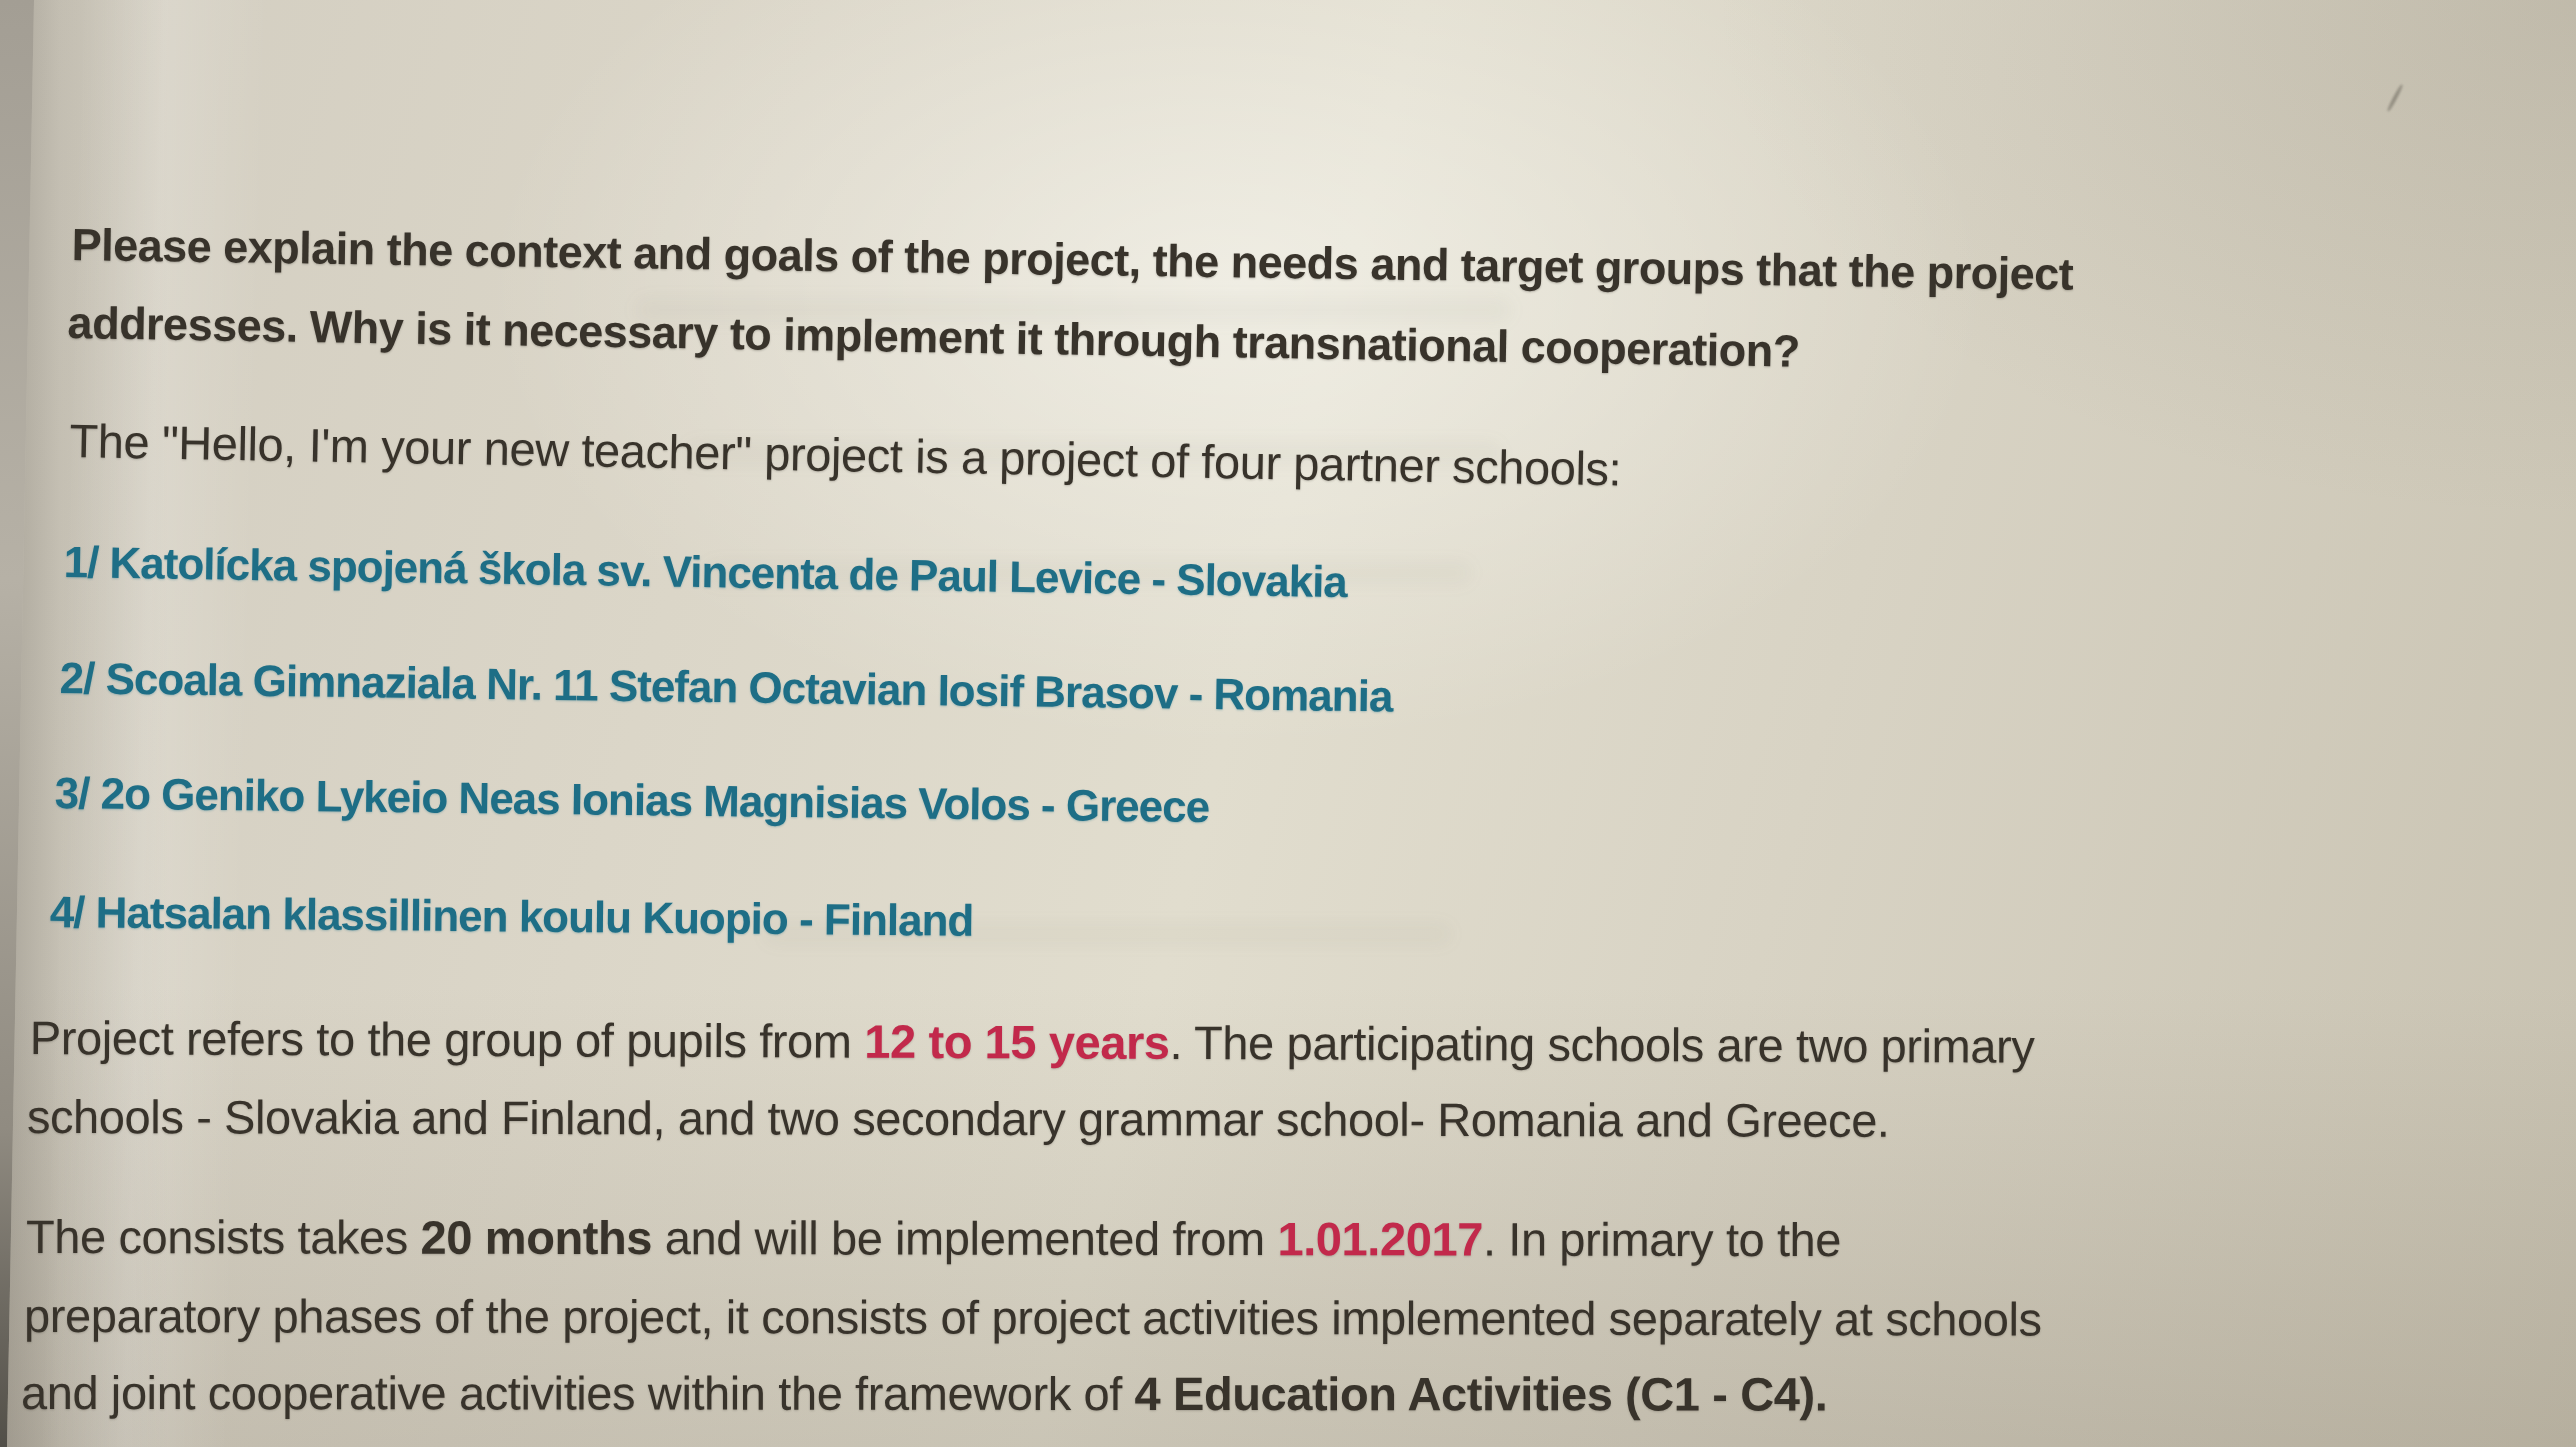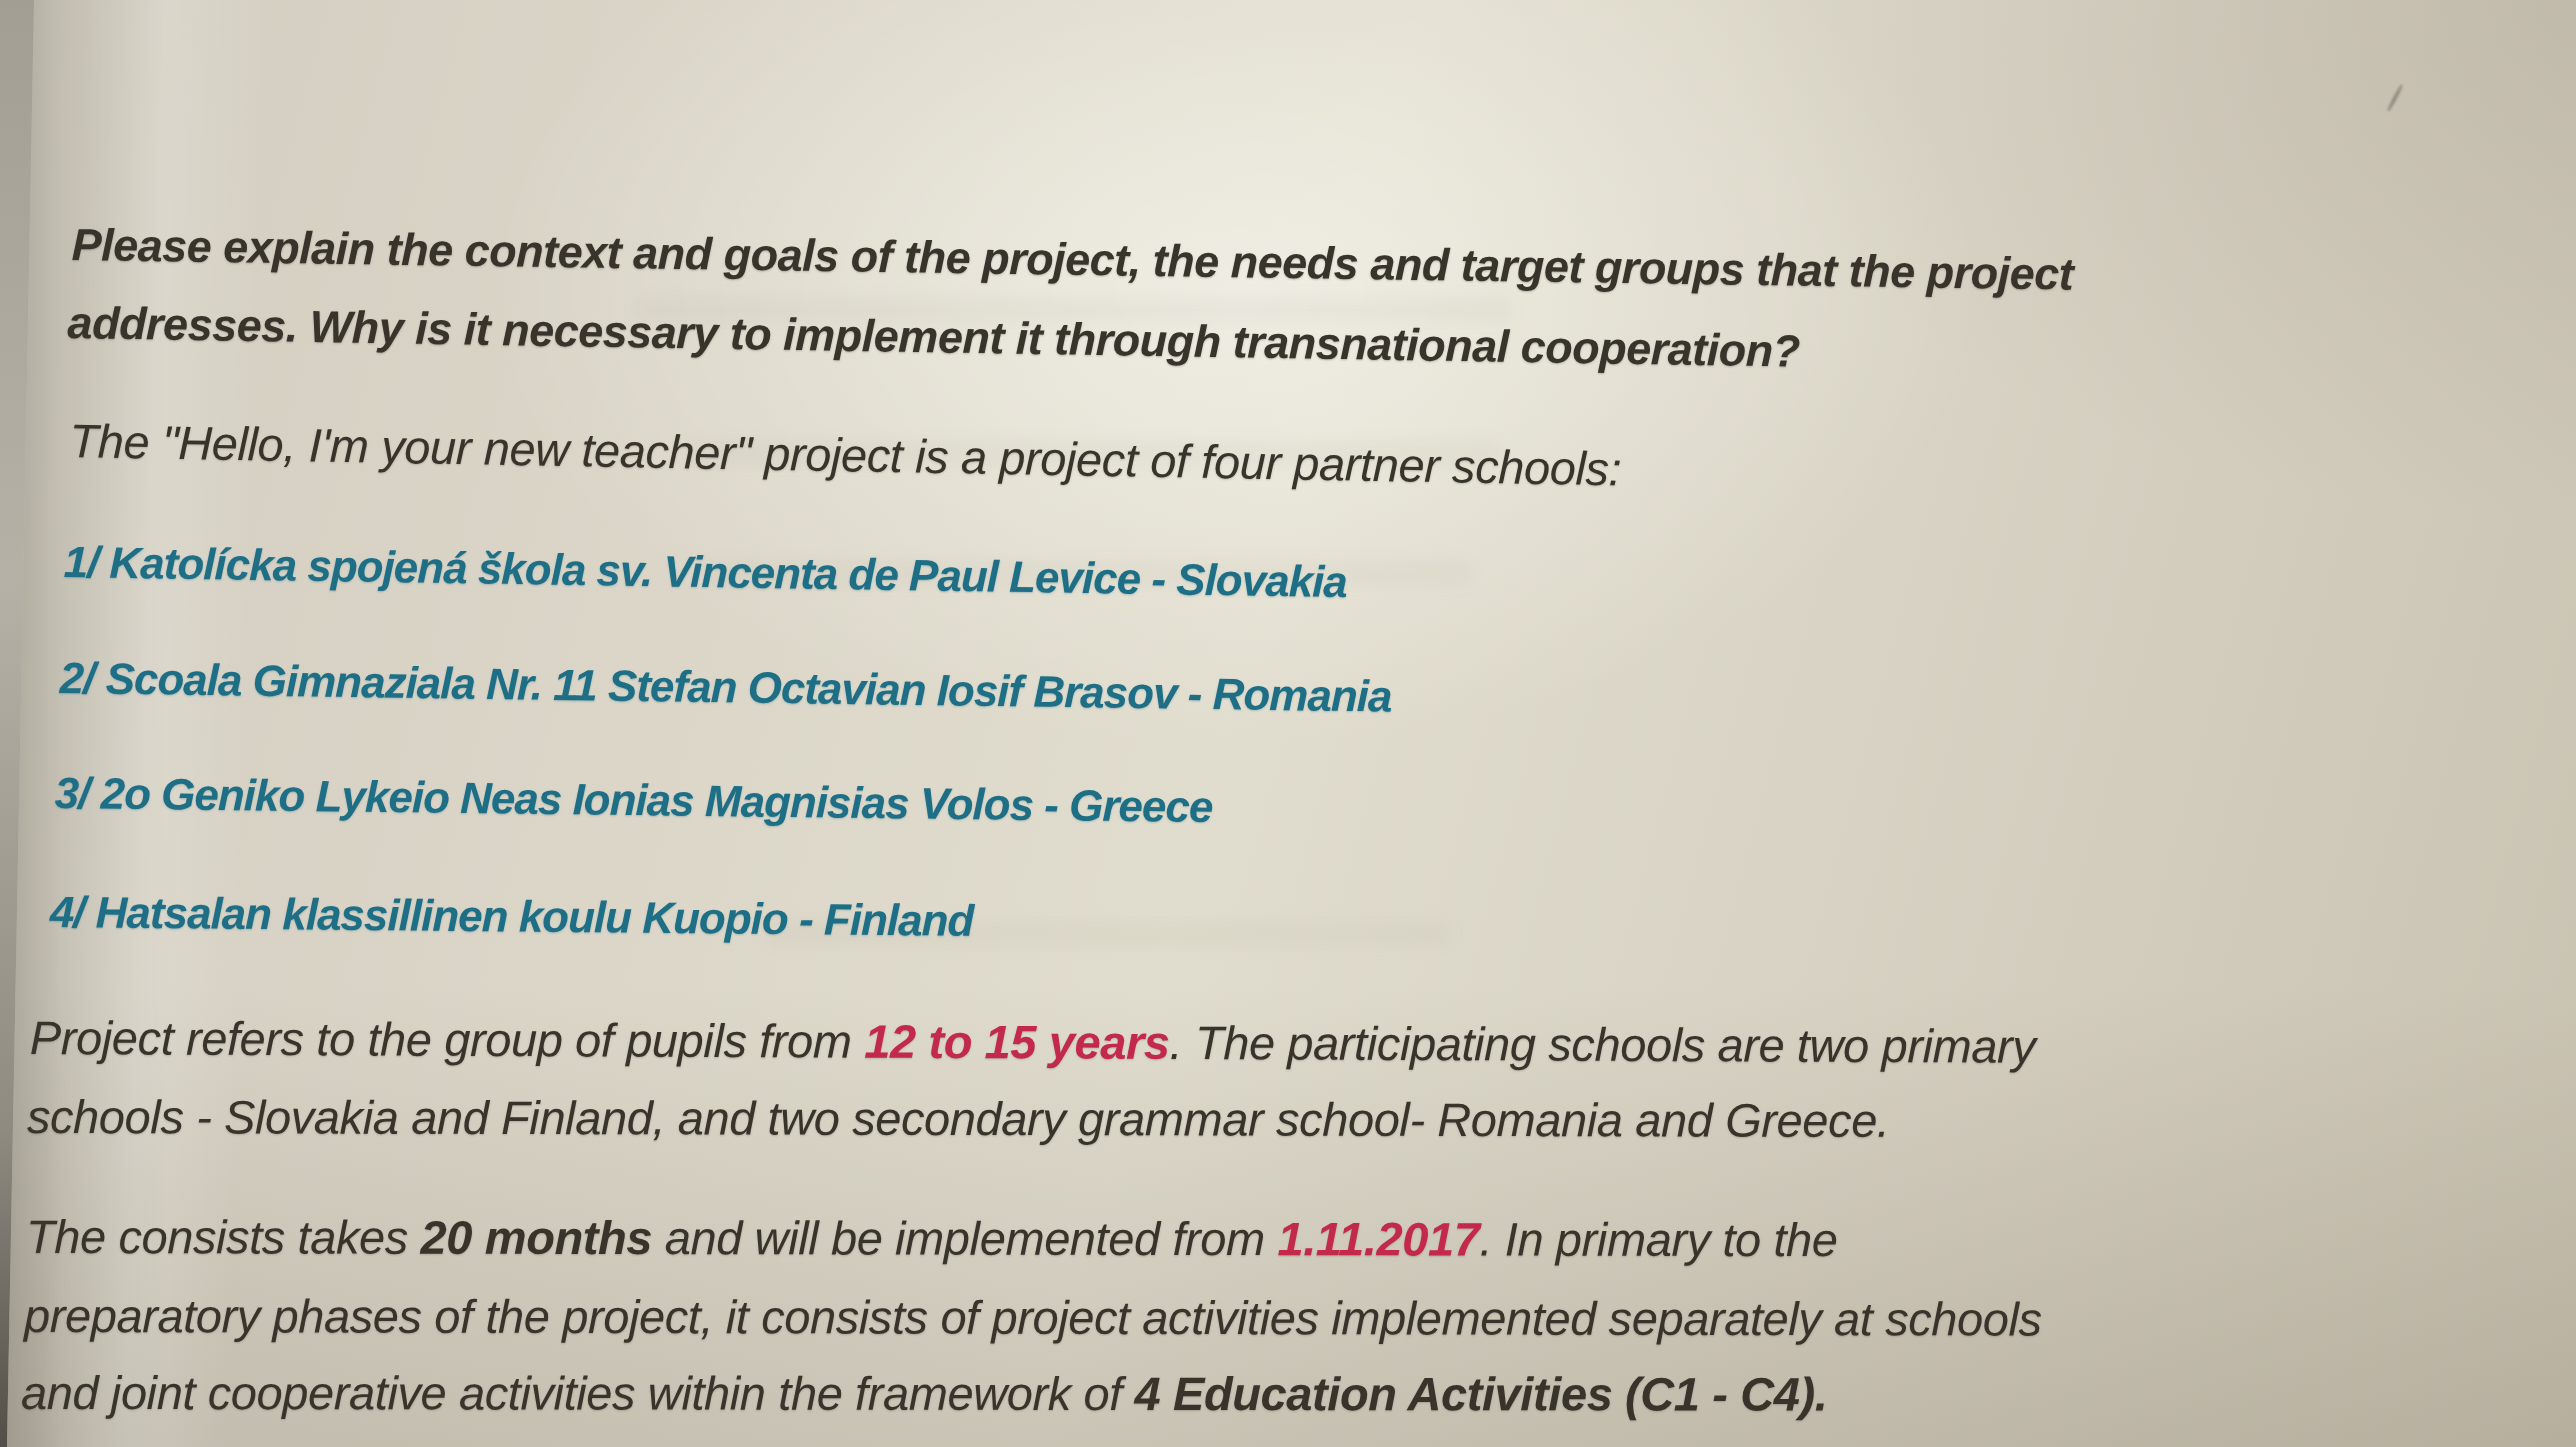--- a/index.html
+++ b/index.html
@@ -5,21 +5,20 @@
   html, body {
     margin: 0; padding: 0;
     background: #45423c;
   }
   .photo {
     position: relative;
     width: 2576px; height: 1447px;
     overflow: hidden;
     font-family: "Liberation Sans", sans-serif;
     background: linear-gradient(to bottom, #a39e94 0%, #b6b1a6 40%, #908b81 78%, #524f48 100%);
-    font-style: italic;
   }
   
   .paper {
     position: absolute; inset: 0;
     clip-path: polygon(34px 0, 2576px 0, 2576px 1447px, 7px 1447px);
     background:
       radial-gradient(1044px 636px at 48% 20%, rgba(255,255,250,0.50), rgba(255,255,250,0) 72%),
       radial-gradient(1491px 894px at 100% 0%, rgba(118,110,96,0.16), rgba(118,110,96,0) 58%),
       linear-gradient(to right, rgba(100,95,87,0.38) 0px, rgba(100,95,87,0.14) 60px, rgba(100,95,87,0) 169px),
       linear-gradient(to bottom, rgba(108,98,82,0) 68%, rgba(108,98,82,0.20) 100%),
@@ -108,21 +107,21 @@
     <p class="line school" style="left:60px; top:656px; transform:rotate(0.8deg);">2/ Scoala Gimnaziala Nr. 11 Stefan Octavian Iosif Brasov - Romania</p>
 
     <p class="line school" style="left:55px; top:771px; transform:rotate(0.7deg);">3/ 2o Geniko Lykeio Neas Ionias Magnisias Volos - Greece</p>
 
     <p class="line school" style="left:50px; top:890px; transform:rotate(0.55deg);">4/ Hatsalan klassillinen koulu Kuopio - Finland</p>
 
     <p class="line body-text" style="left:30px; top:1014px; transform:rotate(0.25deg);"><span>Project refers to the group of pupils from </span><span class="red">12 to 15 years</span><span>. The participating schools are two primary</span></p>
 
     <p class="line body-text" style="left:27px; top:1093px; transform:rotate(0.12deg);">schools - Slovakia and Finland, and two secondary grammar school- Romania and Greece.</p>
 
-    <p class="line body-text" style="left:26px; top:1213px; transform:rotate(0.1deg);"><span>The consists takes </span><span class="bold">20 months</span><span> and will be implemented from </span><span class="red">1.11.2017</span><span>. In primary to the</span></p>
+    <p class="line body-text" style="left:26px; top:1213px; transform:rotate(0.1deg);"><span>The consists takes </span><span class="bold">20 months</span><span> and will be implemented from </span><span class="red">1.01.2017</span><span>. In primary to the</span></p>
 
     <p class="line body-text" style="left:24px; top:1292px; transform:rotate(0.1deg);">preparatory phases of the project, it consists of project activities implemented separately at schools</p>
 
     <p class="line body-text" style="left:21px; top:1369px; transform:rotate(0.05deg);"><span>and joint cooperative activities within the framework of </span><span class="bold">4 Education Activities (C1 - C4).</span></p>
 
   </div>
 </div>
 
 
 </body></html>

